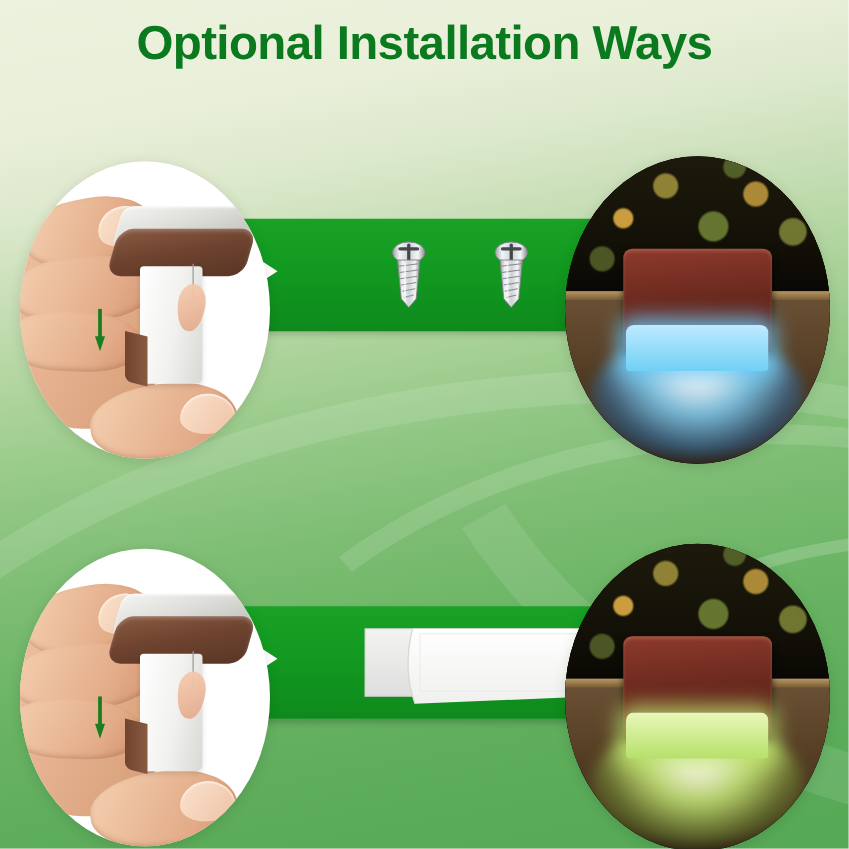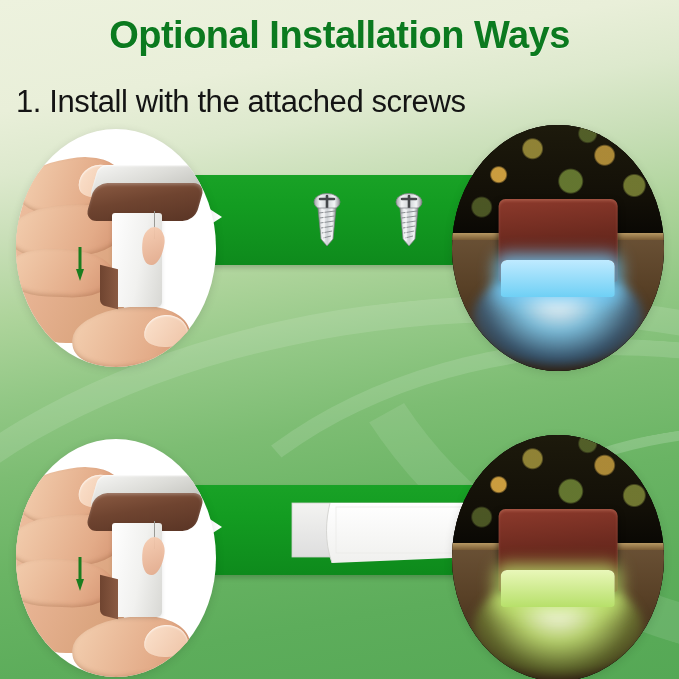--- a/index.html
+++ b/index.html
@@ -225,21 +225,20 @@
 
 <div id="infographic">
 
   <div class="swoosh sw1"></div>
   <div class="swoosh sw2"></div>
   <div class="swoosh sw3"></div>
   <div class="swoosh sw4"></div>
 
   <div class="title">Optional Installation Ways</div>
 
-  <div class="step-label" id="step1-label">1. Install with the attached screws</div>
 
   <div class="row" id="row1">
 
     <div class="band">
       <div class="band-arrow"></div>
 
       <div class="screws">
         <svg class="screw s1" viewBox="0 0 34 58">
           <defs>
             <linearGradient id="mtl1" x1="0" y1="0" x2="1" y2="0">

